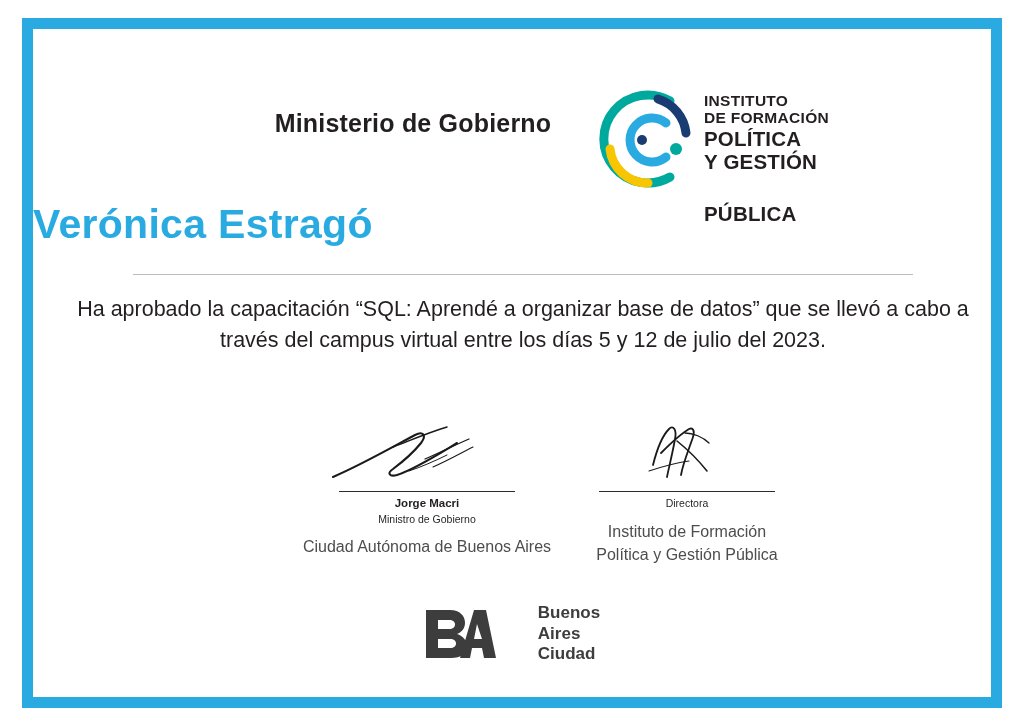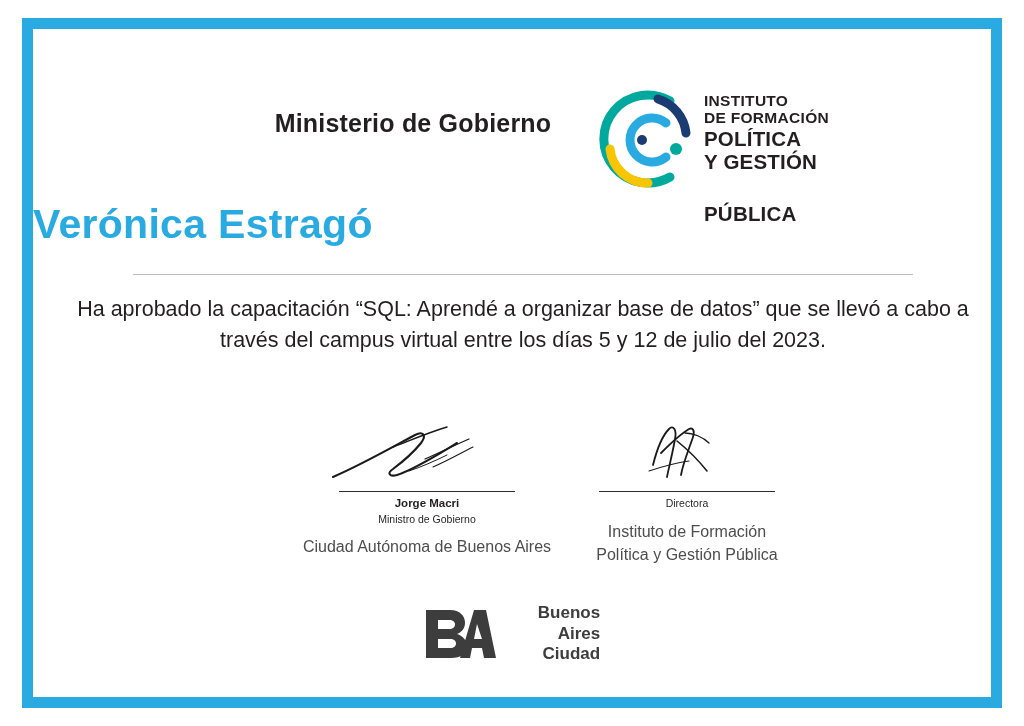--- a/index.html
+++ b/index.html
@@ -211,21 +211,21 @@
   .ba-mark {
     width: 72px;
     height: 52px;
     margin-right: 10px;
   }
   .ba-words {
     color: #3d3d3d;
     font-size: 17px;
     font-weight: 700;
     line-height: 1.22;
-    text-align: right;
+    text-align: left;
     margin-left: 32px;
   }
 </style>
 </head>
 <body>
 
 <div class="certificate">
   <div class="frame">
     <div class="inner">
 

